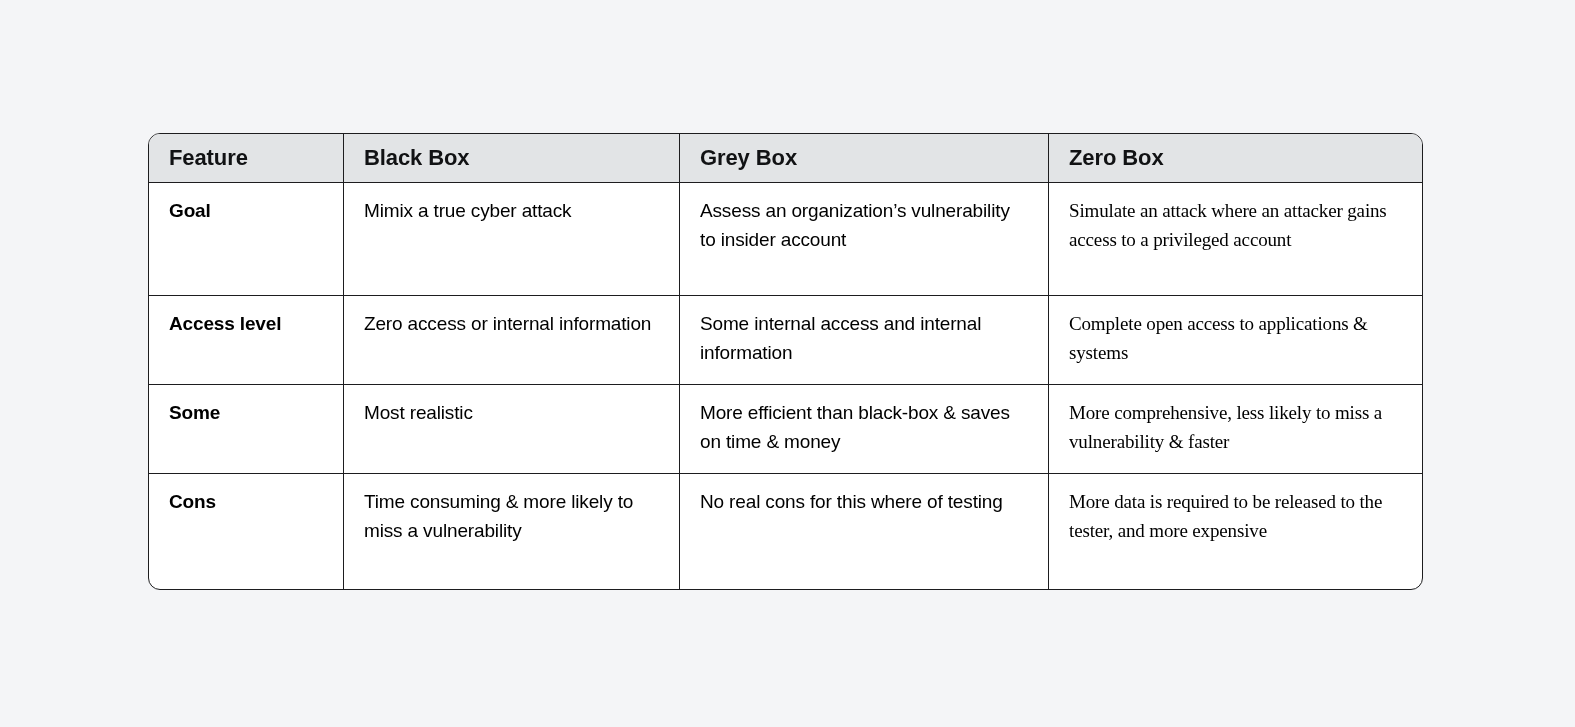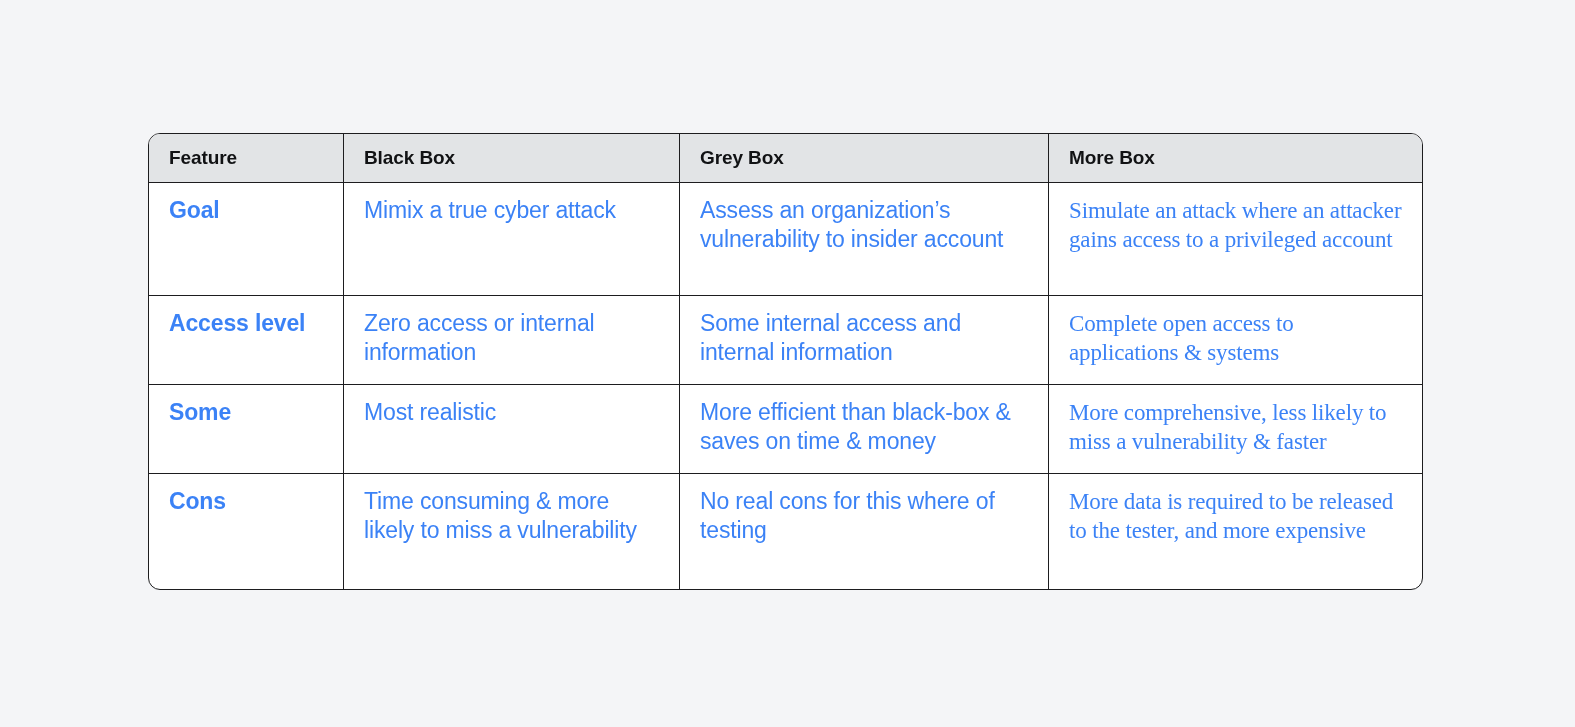--- a/index.html
+++ b/index.html
@@ -45,38 +45,38 @@
   table.comparison-table col.col-black   { width: 336px; }
   table.comparison-table col.col-grey    { width: 369px; }
   table.comparison-table col.col-white   { width: 373px; }
 
   thead tr.header-row th {
     background: #e2e4e6;
     height: 49px;
     padding: 0 0 0 20px;
     text-align: left;
     vertical-align: middle;
-    font-size: 19px;
+    font-size: 22px;
     font-weight: bold;
     color: #111214;
     letter-spacing: -0.1px;
     border-bottom: 1.4px solid #1d1d1f;
     border-right: 1.4px solid #1d1d1f;
     box-sizing: border-box;
   }
   thead tr.header-row th:last-child {
     border-right: none;
   }
 
   tbody tr.data-row td {
     vertical-align: top;
     padding: 13px 18px 16px 20px;
-    font-size: 23px;
+    font-size: 19px;
     line-height: 29px;
-    color: #3b82f6;
+    color: #000000;
     border-bottom: 1.4px solid #1d1d1f;
     border-right: 1.4px solid #1d1d1f;
     box-sizing: border-box;
     letter-spacing: -0.15px;
   }
   tbody tr.data-row td:last-child {
     border-right: none;
     font-family: Liberation Serif, serif;
   }
   tbody tr.data-row:last-child td {
@@ -108,21 +108,21 @@
         <col class="col-feature">
         <col class="col-black">
         <col class="col-grey">
         <col class="col-white">
       </colgroup>
       <thead>
         <tr class="header-row">
           <th>Feature</th>
           <th>Black Box</th>
           <th>Grey Box</th>
-          <th>More Box</th>
+          <th>Zero Box</th>
         </tr>
       </thead>
       <tbody>
 
         <tr class="data-row row-goal">
           <td class="feature-cell">
             <span class="cell-text">Goal</span>
           </td>
           <td>
             <span class="cell-text">Mimix a true cyber attack</span>

